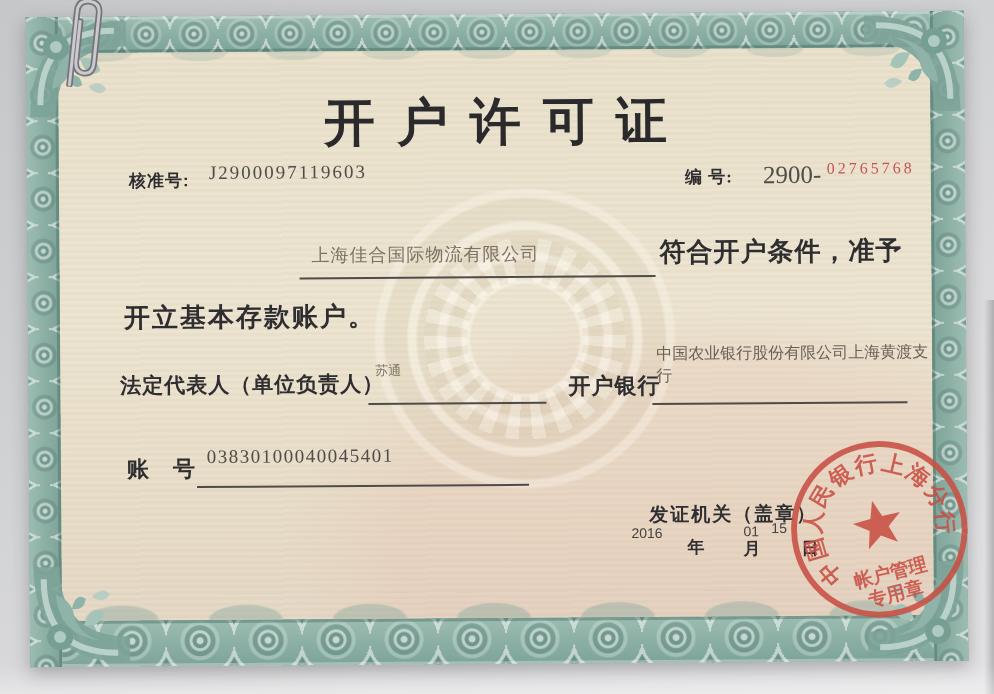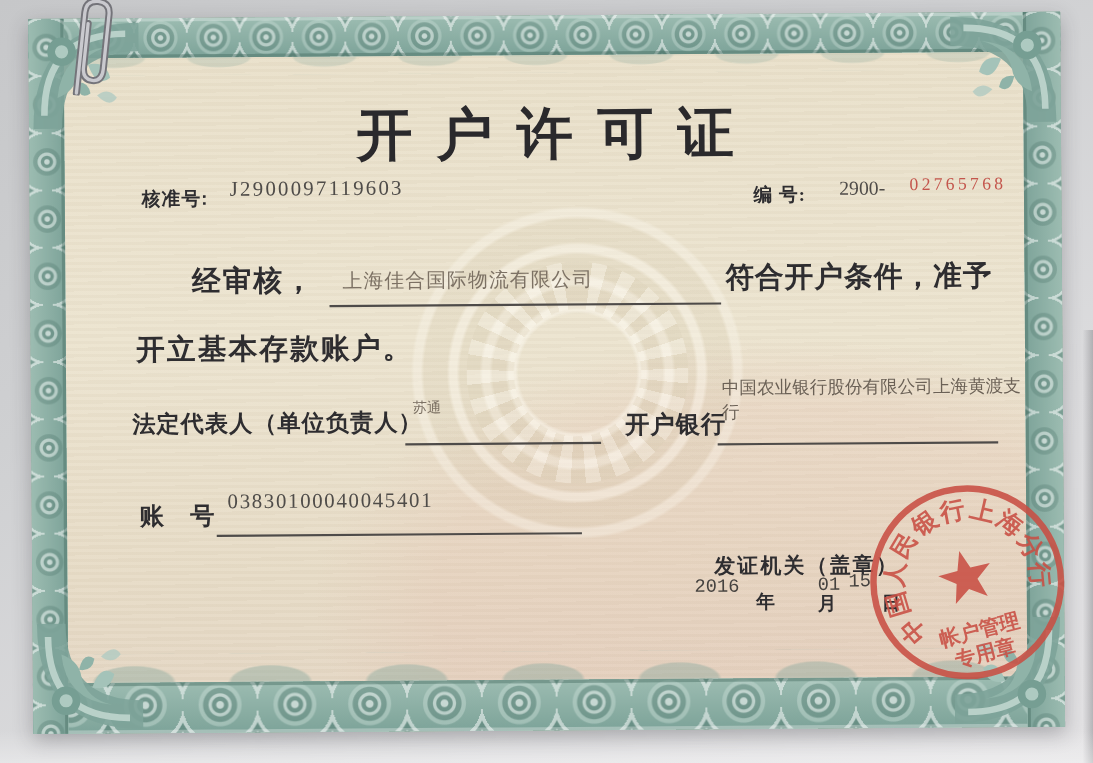--- a/index.html
+++ b/index.html
@@ -79,42 +79,42 @@
   .title{left:0;right:0;top:74px;text-align:center;font-family:"Liberation Serif",serif;
     font-size:51px;font-weight:900;letter-spacing:22px;text-indent:22px;color:#2a292c;}
   .lbl{font-weight:700;}
   .val{font-family:"Liberation Serif",serif;color:#5c554c;}
   .rule{position:absolute;height:0;border-bottom:2px solid #4e4b49;}
   .red{color:#c4564d;}
 
   .approval-lbl{left:102px;top:153px;font-size:17px;letter-spacing:1px;text-align:right;}
   .approval-val{left:182px;top:146px;font-size:19px;letter-spacing:2px;color:#4f4c49;}
   .serial-lbl{left:658px;top:153px;font-size:17px;letter-spacing:1px;font-family:Liberation Serif, serif;}
-  .serial-prefix{left:736px;top:149px;font-size:18px;color:#4f4c49;font-family:"Liberation Serif",serif;}
+  .serial-prefix{left:736px;top:149px;font-size:25px;color:#4f4c49;font-family:"Liberation Serif",serif;}
   .serial-num{left:800px;top:148px;font-size:16px;letter-spacing:3px;font-family:"Liberation Serif",serif;}
 
   .audited{left:147px;top:222px;font-size:26px;letter-spacing:2px;}
   .company{left:284px;top:228px;font-size:18px;color:#7c7164;letter-spacing:1px;font-family:"Liberation Serif",serif;}
   .rule-company{left:272px;top:262px;width:356px;}
   .meets{left:632px;top:222px;font-size:26px;letter-spacing:1px;}
   .open-line{left:96px;top:284px;font-size:26px;letter-spacing:2px;}
 
   .rep-lbl{left:92px;top:355px;font-size:21px;letter-spacing:1px;}
   .rep-val{left:347px;top:347px;font-size:13px;color:#7c7164;font-family:"Liberation Serif",serif;text-align:center;}
   .rule-rep{left:340px;top:388px;width:178px;}
   .bank-lbl{left:540px;top:358px;font-size:22px;letter-spacing:1px;}
   .bank-val{left:628px;top:330px;font-size:16px;color:#6b6156;line-height:22px;white-space:normal;width:280px;font-family:"Liberation Serif",serif;}
   .rule-bank{left:624px;top:390px;width:255px;}
 
   .acct-lbl{left:98px;top:438px;font-size:22px;letter-spacing:1px;text-align:right;}
   .acct-val{left:178px;top:430px;font-size:19px;letter-spacing:1.5px;color:#4f4c49;font-family:"Liberation Serif",serif;}
   .rule-acct{left:168px;top:470px;width:332px;}
 
   .issuer-lbl{left:620px;top:489px;font-size:19px;letter-spacing:2px;}
-  .d-num{font-family:Liberation Mono, monospace;font-size:17px;color:#45423f;}
+  .d-num{font-family:Liberation Sans, sans-serif;font-size:14px;color:#45423f;}
   .d-unit{font-weight:700;font-size:17px;}
   .dy{left:602px;top:512px;} .dyu{left:658px;top:523px;}
   .dm{left:714px;top:511px;} .dmu{left:714px;top:525px;}
   .dd{left:742px;top:508px;text-align:center;} .ddu{left:772px;top:525px;}
 
   
   .seal{position:absolute;left:752px;top:420px;width:196px;height:196px;transform:rotate(-14deg);opacity:.88;}
 
   
   .clip{position:absolute;left:52px;top:-4px;width:64px;height:92px;transform:rotate(6deg);}
@@ -164,21 +164,20 @@
   <div class="rosette"></div>
 
   <div class="t title">开户许可证</div>
 
   <div class="t lbl approval-lbl">核准号:</div>
   <div class="t val approval-val">J2900097119603</div>
   <div class="t lbl serial-lbl">编 号:</div>
   <div class="t serial-prefix">2900-</div>
   <div class="t red serial-num">02765768</div>
 
-  <div class="t lbl audited">经审核，</div>
   <div class="t company">上海佳合国际物流有限公司</div>
   <div class="rule rule-company"></div>
   <div class="t lbl meets">符合开户条件，准予</div>
   <div class="t lbl open-line">开立基本存款账户。</div>
 
   <div class="t lbl rep-lbl">法定代表人（单位负责人）</div>
   <div class="t rep-val">苏通</div>
   <div class="rule rule-rep"></div>
   <div class="t lbl bank-lbl">开户银行</div>
   <div class="t bank-val">中国农业银行股份有限公司上海黄渡支行</div>

